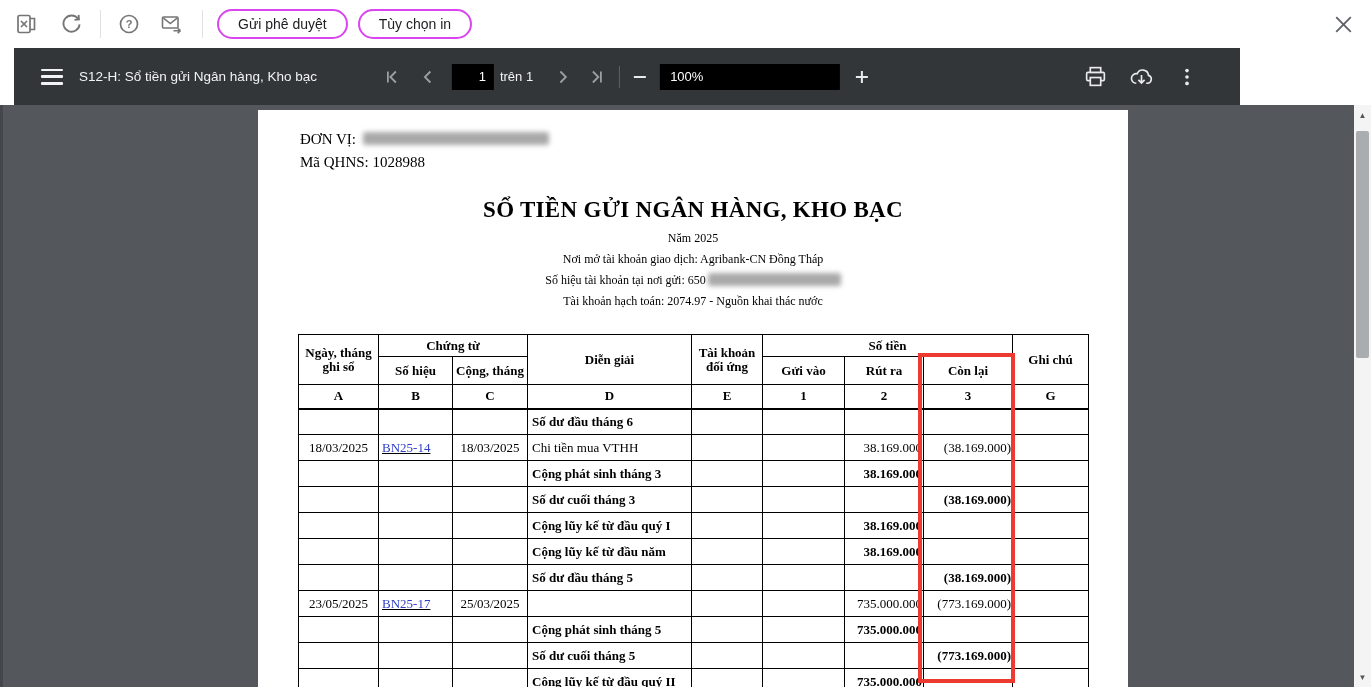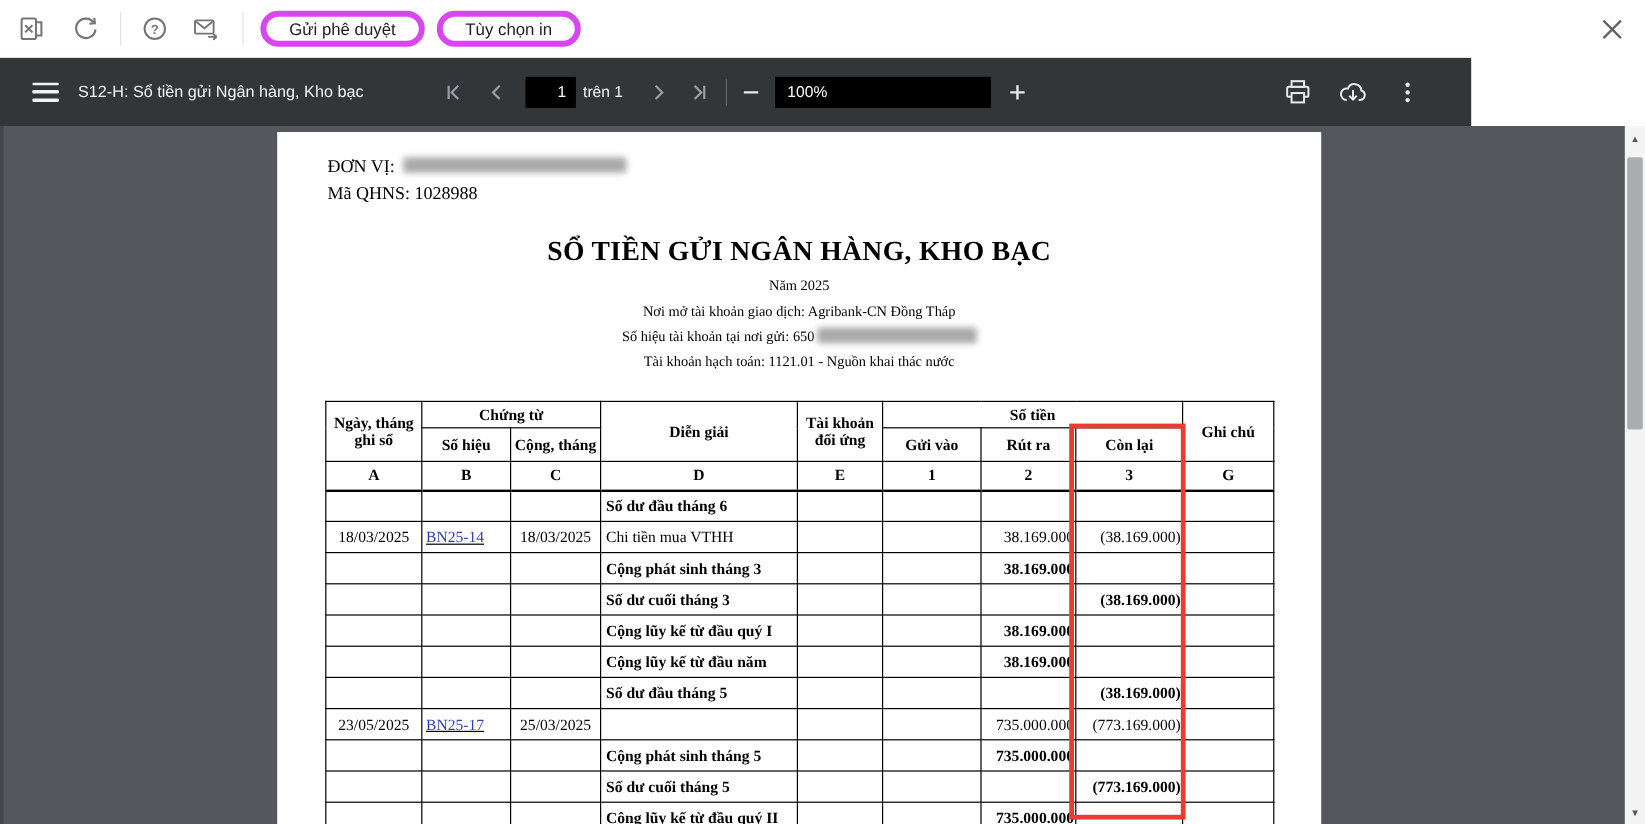--- a/index.html
+++ b/index.html
@@ -9,28 +9,28 @@
     -webkit-font-smoothing:antialiased;
   }
   
   .top-toolbar{
     position:absolute;left:0;top:0;width:1371px;height:48px;background:#fff;
     display:flex;align-items:center;z-index:5;
   }
   .tb-icon{width:26px;height:26px;display:flex;align-items:center;justify-content:center;cursor:pointer;flex:0 0 auto;}
   .tb-sep{width:1px;height:28px;background:#dfe1e5;flex:0 0 auto;}
   .pill-btn{
-    height:30px;border:5px solid #d946ef;border-radius:16px;background:#fff;
+    height:30px;border:2px solid #d946ef;border-radius:16px;background:#fff;
     padding:0 19px;font-size:14px;color:#202124;display:flex;align-items:center;
     cursor:pointer;flex:0 0 auto;white-space:nowrap;
   }
   .close-btn{position:absolute;right:14px;top:10px;width:28px;height:28px;display:flex;align-items:center;justify-content:center;cursor:pointer;}
   
   .viewer-toolbar{
-    position:absolute;left:0;top:48px;width:1226px;height:57px;background:var(--toolbar-dark,#323639);
+    position:absolute;left:14px;top:48px;width:1226px;height:57px;background:var(--toolbar-dark,#323639);
     display:flex;align-items:center;color:#fff;z-index:4;
   }
   .hamburger{margin-left:27px;width:22px;height:16px;display:flex;flex-direction:column;justify-content:space-between;cursor:pointer;flex:0 0 auto;}
   .hamburger span{display:block;height:2.5px;background:#f1f3f4;border-radius:1px;}
   .vt-title{margin-left:16px;font-size:13.5px;color:#f1f3f4;white-space:nowrap;}
   .vt-center{position:absolute;left:50%;top:0;height:57px;transform:translateX(-50%);display:flex;align-items:center;}
   .nav-ico{width:16px;height:16px;display:flex;align-items:center;justify-content:center;cursor:pointer;}
   .page-box{width:42px;height:26px;background:#000;color:#fff;font-size:13px;text-align:right;
     padding:0 8px 0 2px;box-sizing:border-box;line-height:26px;margin:0 6px 0 16px;border:none;font-family:"Liberation Sans",sans-serif;}
   .page-count{font-size:13px;color:#f1f3f4;margin-right:22px;white-space:nowrap;}
@@ -46,21 +46,21 @@
   }
   
   .scrollbar{position:absolute;right:0;top:0;width:17px;height:582px;background:#f4f4f4;}
   .sb-arrow{position:absolute;left:0;width:17px;height:16px;display:flex;align-items:center;justify-content:center;
     font-size:8px;color:#555;cursor:pointer;}
   .sb-up{top:2px;}
   .sb-down{bottom:2px;}
   .sb-thumb{position:absolute;left:2px;top:26px;width:13px;height:227px;background:#aaadb0;border-radius:2px;cursor:pointer;}
   
   .page{
-    position:absolute;left:228px;top:5px;width:870px;height:577px;background:#fff;overflow:hidden;
+    position:absolute;left:255px;top:5px;width:870px;height:577px;background:#fff;overflow:hidden;
     font-family:"Liberation Serif",serif;color:#000;
   }
   .unit-block{position:absolute;left:42px;top:18px;font-size:15px;line-height:23px;white-space:nowrap;}
   .redact{display:inline-block;height:13px;background:#a9a9a9;border-radius:2px;filter:blur(2.5px);vertical-align:-1px;}
   .redact.unit{width:186px;margin-left:7px;}
   .redact.acct{width:133px;margin-left:2px;vertical-align:-2px;}
   .form-block{position:absolute;left:640px;top:20px;width:160px;text-align:center;}
   .form-code{font-weight:bold;font-size:15px;}
   .form-note{font-style:italic;font-size:13px;margin-top:4px;}
   .doc-title{position:absolute;left:0;top:87px;width:100%;text-align:center;font-weight:bold;font-size:23px;letter-spacing:.3px;white-space:nowrap;}
@@ -207,21 +207,21 @@
     <div class="unit-block">
       <div><span>ĐƠN VỊ:</span><span class="redact unit"></span></div>
       <div>Mã QHNS: 1028988</div>
     </div>
 
 
     <div class="doc-title">SỔ TIỀN GỬI NGÂN HÀNG, KHO BẠC</div>
     <div class="doc-line l-year">Năm 2025</div>
     <div class="doc-line l-bank">Nơi mở tài khoản giao dịch: Agribank-CN Đồng Tháp</div>
     <div class="doc-line l-acct"><span>Số hiệu tài khoản tại nơi gửi: 650</span><span class="redact acct"></span></div>
-    <div class="doc-line l-ledger">Tài khoản hạch toán: 1121.01 - Nguồn khai thác nước</div>
+    <div class="doc-line l-ledger">Tài khoản hạch toán: 2074.97 - Nguồn khai thác nước</div>
 
     <table class="ledger">
       <colgroup>
         <col style="width:80px">
           <col style="width:74px">
           <col style="width:75px">
         <col style="width:164px">
           <col style="width:71px">
           <col style="width:82px">
         <col style="width:79px">

